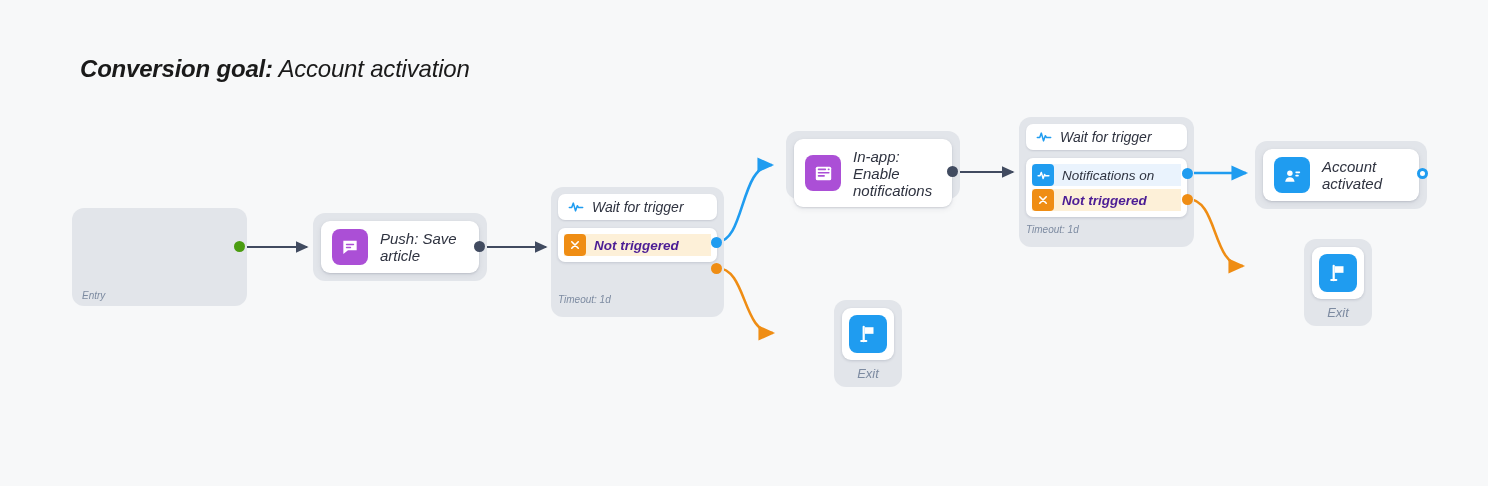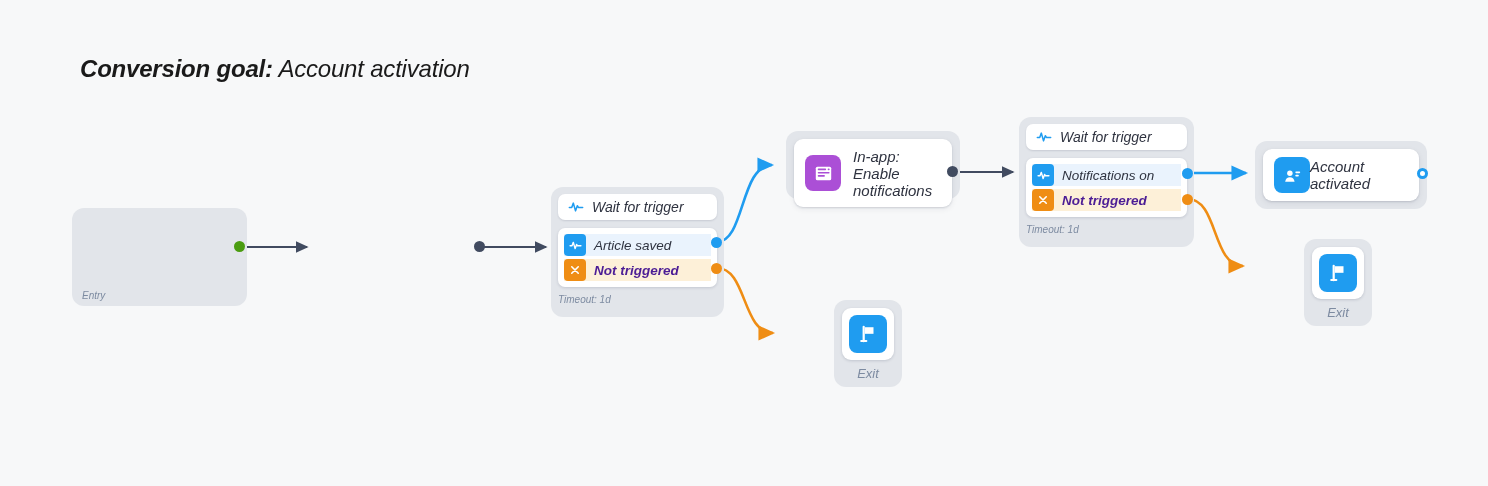--- a/index.html
+++ b/index.html
@@ -139,41 +139,45 @@
     <line x1="1188" y1="173" x2="1246" y2="173" stroke="#1f9cf0" stroke-width="2.6" marker-end="url(#ah-blue)"></line>
 
     <path d="M1188,199 C1218,199 1212,266 1243,266" fill="none" stroke="#ef8d14" stroke-width="2.6" marker-end="url(#ah-orange)"></path>
   </svg>
 
   <div class="shell" style="left:72px; top:208px; width:175px; height:98px;">
     <div class="sub-label" style="left:10px; top:82px;">Entry</div>
   </div>
   <div class="dot dot-green" style="left:234px; top:241px; width:11px; height:11px;"></div>
 
+  <div class="shell" style="left:313px; top:213px; width:174px; height:68px;">
+    <div class="card" style="left:8px; top:8px; width:158px; height:52px; padding:0 11px; gap:12px;">
+      <div class="appicon ic-purple" style="width:36px;height:36px;">
+        <svg width="20" height="20" viewBox="0 0 24 24" aria-hidden="true">
+          <path d="M4 4.6 h16 v11.2 h-10.4 L4 20.4 z" fill="#ffffff"></path>
+          <rect x="7" y="8" width="10" height="1.9" rx="0.9" fill="#ab4fd6"></rect>
+          <rect x="7" y="11.6" width="6.4" height="1.9" rx="0.9" fill="#ab4fd6"></rect>
+        </svg>
+      </div>
+      <div class="card-label">Push: Save article</div>
+    </div>
+  </div>
   <div class="dot dot-dark" style="left:474px; top:241px; width:11px; height:11px;"></div>
 
   <div class="shell" style="left:551px; top:187px; width:173px; height:130px;">
     <div class="wt-header" style="left:7px; top:7px; width:159px; height:26px;">
       <span style="display:flex;">
         <svg width="16" height="16" viewBox="0 0 24 24" aria-hidden="true">
           <path d="M2 12.6 h3.6 L8 6.2 l3.3 11.6 L14 10 l1.6 2.6 H22" fill="none" stroke="#1f9cf0" stroke-width="2.3" stroke-linecap="round" stroke-linejoin="round"></path>
         </svg>
       </span>
       <span>Wait for trigger</span>
     </div>
 
     <div class="wt-body" style="left:7px; top:41px; width:159px;">
-      <div class="wt-row ok">
-        <span class="chip chip-blue">
-          <svg width="13" height="13" viewBox="0 0 24 24" aria-hidden="true">
-            <path d="M2 12.6 h3.6 L8 6.2 l3.3 11.6 L14 10 l1.6 2.6 H22" fill="none" stroke="#ffffff" stroke-width="2.6" stroke-linecap="round" stroke-linejoin="round"></path>
-          </svg>
-        </span>
-        <span class="rowtxt">Article saved</span>
-      </div>
       <div class="wt-row warn">
         <span class="chip chip-orange">
           <svg width="12" height="12" viewBox="0 0 24 24" aria-hidden="true">
             <path d="M5.5 5.5 L18.5 18.5 M18.5 5.5 L5.5 18.5" stroke="#ffffff" stroke-width="3.2" stroke-linecap="round"></path>
           </svg>
         </span>
         <span class="rowtxt">Not triggered</span>
       </div>
     </div>
 
@@ -226,21 +230,21 @@
         <span class="rowtxt">Not triggered</span>
       </div>
     </div>
 
     <div class="sub-label" style="left:7px; top:107px;">Timeout: 1d</div>
   </div>
   <div class="dot dot-blue" style="left:1182px; top:168px; width:11px; height:11px;"></div>
   <div class="dot dot-orange" style="left:1182px; top:194px; width:11px; height:11px;"></div>
 
   <div class="shell" style="left:1255px; top:141px; width:172px; height:68px;">
-    <div class="card" style="left:8px; top:8px; width:156px; height:52px; padding:0 11px; ">
+    <div class="card" style="left:8px; top:8px; width:156px; height:52px; padding:0 11px; gap:12px;">
       <div class="appicon ic-blue" style="width:36px;height:36px;">
         <svg width="21" height="21" viewBox="0 0 24 24" aria-hidden="true">
           <circle cx="9" cy="9.4" r="3.1" fill="#ffffff"></circle>
           <path d="M3.6 19.2 c0.5-3.4 2.7-5.1 5.4-5.1 s4.9 1.7 5.4 5.1 z" fill="#ffffff"></path>
           <rect x="15.2" y="7.4" width="5.6" height="1.9" rx="0.9" fill="#ffffff"></rect>
           <rect x="15.2" y="11.2" width="4" height="1.9" rx="0.9" fill="#ffffff"></rect>
         </svg>
       </div>
       <div class="card-label">Account activated</div>
     </div>

